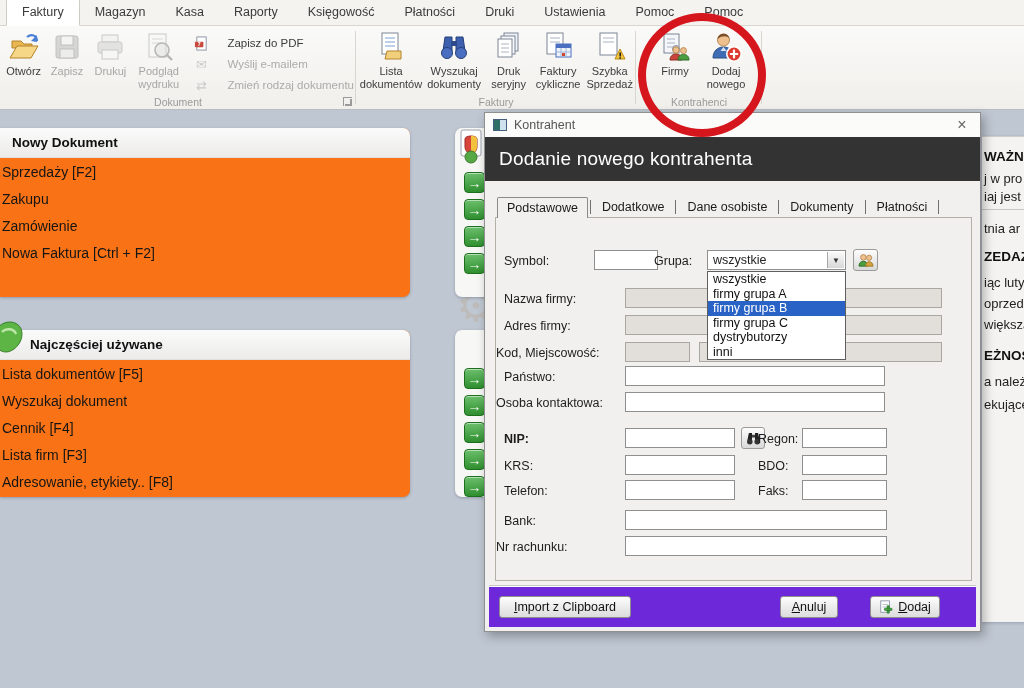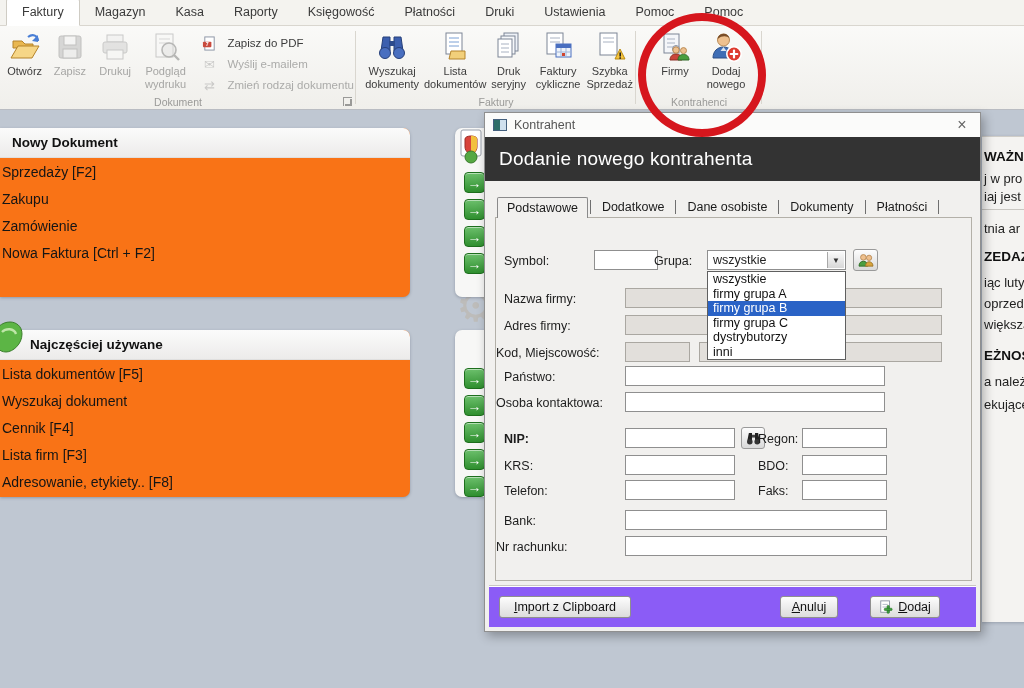--- a/index.html
+++ b/index.html
@@ -14,21 +14,21 @@
   .rtab.active{background:#fff;border:1px solid #cfccc4;border-bottom:1px solid #fff;border-radius:2px 2px 0 0;margin-bottom:-1px;position:relative;z-index:2}
   .toolbar{position:relative;height:83px;display:flex}
   .rgroup{position:relative;height:100%;display:flex;align-items:flex-start;padding:2px 2px 14px}
   .rgroup::after{content:"";position:absolute;right:0;top:5px;bottom:5px;width:1px;background:#d9d6cf}
   .glabel{position:absolute;bottom:1px;left:0;right:0;text-align:center;font-size:10.5px;color:#9a9a98}
   .bigbtn{display:flex;flex-direction:column;align-items:center;font-size:11px;color:#3c3c3c;text-align:center;line-height:1.15;padding-top:3px;height:66px}
   .bigbtn .bicon{width:32px;height:32px;margin-bottom:2px;flex:none}
   .bigbtn.disabled{color:#a6a6a4}
   .bigbtn.disabled .bicon,.smallbtn.disabled .sicon{filter:grayscale(1);opacity:.45}
   .smallcol{display:flex;flex-direction:column;gap:5px;padding-top:7px;margin-left:8px}
-  .smallbtn{display:flex;align-items:center;gap:10px;font-size:11.5px;color:#3c3c3c;white-space:nowrap}
+  .smallbtn{display:flex;align-items:center;gap:18px;font-size:11.5px;color:#3c3c3c;white-space:nowrap}
   .smallbtn.disabled{color:#ababa9}
   .sicon{width:16px;height:16px;flex:none;display:inline-flex;align-items:center;justify-content:center;font-size:13px;color:#8d99ad}
   .launcher{position:absolute;right:4px;bottom:3px;width:9px;height:9px;border-left:1px solid #9a9a98;border-top:1px solid #9a9a98}
   .launcher::after{content:"";position:absolute;right:0;bottom:0;width:5px;height:5px;border-right:2px solid #9a9a98;border-bottom:2px solid #9a9a98}
 
   
   .panel{position:absolute;left:0;width:410px;background:#f97316;border-radius:0 7px 7px 0;box-shadow:0 1px 3px rgba(60,70,90,.35);z-index:2}
   .panel-header{height:30px;display:flex;align-items:center;background:linear-gradient(#fbfbfb,#ecebea);border-radius:0 7px 0 0;border-bottom:1px solid #e0dfde;font-weight:bold;font-size:13.5px;color:#111;padding-left:12px;position:relative;overflow:visible}
   .panel-item{height:27px;display:flex;align-items:center;font-size:14px;color:#151515;padding-left:2px;cursor:default}
   .strip{position:absolute;left:455px;width:42px;background:#f7f7f6;border-radius:7px;box-shadow:0 1px 3px rgba(60,70,90,.35);z-index:2}
@@ -56,21 +56,21 @@
   .flabel{position:absolute;font-size:12.5px;color:#1d1d1d;text-align:left;white-space:nowrap}
   .flabel.bold{font-weight:bold}
   .tb{position:absolute;height:20px;background:#fff;border:1px solid #8f8f8f;font:12.5px "Liberation Sans",sans-serif;padding:0 4px;outline:none}
   .tb.dis{background:#e2dfdb;border-color:#aaa7a1}
   .combo{position:absolute;left:211px;top:32px;width:139px;height:20px;background:#fff;border:1px solid #8f8f8f;font-size:12.5px;display:flex;align-items:center;padding-left:5px}
   .combo-arrow{position:absolute;right:1px;top:1px;bottom:1px;width:17px;background:linear-gradient(#fafafa,#d7d7d7);border-left:1px solid #a8a8a8;display:flex;align-items:center;justify-content:center;font-size:8px;color:#333}
   .dropdown{position:absolute;left:211px;top:53px;width:139px;background:#fff;border:1px solid #5f5f5f;z-index:6;font-size:12.5px}
   .opt{height:14.5px;line-height:14.5px;padding-left:5px;color:#111;white-space:nowrap;cursor:default}
   .opt.selected{background:#2a63c6;color:#fff}
   .iconbtn{position:absolute;border:1px solid #9a9a9a;border-radius:3px;background:linear-gradient(#fdfdfd,#d9d9d9);display:flex;align-items:center;justify-content:center}
-  .dlg-bottombar{position:absolute;left:4px;right:4px;bottom:4px;height:42px;border-top:1px solid #c9c7c3;box-shadow:inset 0 1px 0 #fff;display:flex;align-items:center;padding:8px 10px;background:#8b5cf6}
+  .dlg-bottombar{position:absolute;left:4px;right:4px;bottom:4px;height:42px;border-top:1px solid #c9c7c3;box-shadow:inset 0 1px 0 #fff;display:flex;align-items:center;padding:8px 10px;background:#6d28d9}
   .btn{height:22px;border:1px solid #8f8f8f;border-radius:3px;background:linear-gradient(#fdfdfd,#dcdcdc);font-size:12.5px;color:#111;display:flex;align-items:center;justify-content:center;padding:0 12px;gap:5px;cursor:default}
   .btn-label{display:block}
   .btn-label::first-letter{text-decoration:underline}
 
   
   .red-circle{position:absolute;left:638px;top:13px;width:128px;height:124px;border:8px solid #d6161d;border-radius:50%;z-index:50;pointer-events:none}
 </style>
 </head>
 <body>
 
@@ -153,43 +153,43 @@
           <div class="smallbtn disabled">
             <span class="sicon">⇄</span>
             <span>Zmień rodzaj dokumentu</span>
           </div>
         </div>
         <div class="glabel">Dokument</div>
         <span class="launcher"></span>
       </div>
 
       <div class="rgroup" style="width:280px;padding-left:4px">
+        <div class="bigbtn" style="width:62px">
+          <span class="bicon">
+            <svg viewBox="0 0 32 32" width="32" height="32">
+                <rect x="7" y="2" width="16" height="21" fill="#fff" stroke="#7d8596"></rect>
+                <line x1="10" y1="7" x2="20" y2="7" stroke="#7aa0d4"></line>
+                <line x1="10" y1="11" x2="20" y2="11" stroke="#7aa0d4"></line>
+                <line x1="10" y1="15" x2="20" y2="15" stroke="#7aa0d4"></line>
+                <path d="M12 20h14v8H10l2-8z" fill="#f2cf7a" stroke="#b5832a"></path>
+              </svg>
+          </span>
+          <span class="blabel">Lista dokumentów</span>
+        </div>
         <div class="bigbtn" style="width:66px">
           <span class="bicon">
             <svg viewBox="0 0 32 32" width="32" height="32">
                 <path d="M7 6h7v14H5z" fill="#3c5fae" stroke="#27407a"></path>
                 <path d="M25 6h-7v14h9z" fill="#3c5fae" stroke="#27407a"></path>
                 <rect x="13" y="10" width="6" height="5" fill="#2c4a8c"></rect>
                 <circle cx="9" cy="22" r="5.5" fill="#4a6fc0" stroke="#27407a"></circle>
                 <circle cx="23" cy="22" r="5.5" fill="#4a6fc0" stroke="#27407a"></circle>
               </svg>
           </span>
           <span class="blabel">Wyszukaj dokumenty</span>
-        </div>
-        <div class="bigbtn" style="width:62px">
-          <span class="bicon">
-            <svg viewBox="0 0 32 32" width="32" height="32">
-                <rect x="7" y="2" width="16" height="21" fill="#fff" stroke="#7d8596"></rect>
-                <line x1="10" y1="7" x2="20" y2="7" stroke="#7aa0d4"></line>
-                <line x1="10" y1="11" x2="20" y2="11" stroke="#7aa0d4"></line>
-                <line x1="10" y1="15" x2="20" y2="15" stroke="#7aa0d4"></line>
-                <path d="M12 20h14v8H10l2-8z" fill="#f2cf7a" stroke="#b5832a"></path>
-              </svg>
-          </span>
-          <span class="blabel">Lista dokumentów</span>
         </div>
         <div class="bigbtn" style="width:46px">
           <span class="bicon">
             <svg viewBox="0 0 32 32" width="32" height="32">
                 <rect x="11" y="2" width="14" height="18" fill="#eef2f8" stroke="#7d8596"></rect>
                 <rect x="8" y="5" width="14" height="18" fill="#f6f8fb" stroke="#7d8596"></rect>
                 <rect x="5" y="8" width="14" height="18" fill="#fff" stroke="#7d8596"></rect>
                 <line x1="8" y1="13" x2="16" y2="13" stroke="#a9b2c2"></line>
                 <line x1="8" y1="17" x2="16" y2="17" stroke="#a9b2c2"></line>
                 <line x1="8" y1="21" x2="16" y2="21" stroke="#a9b2c2"></line>

